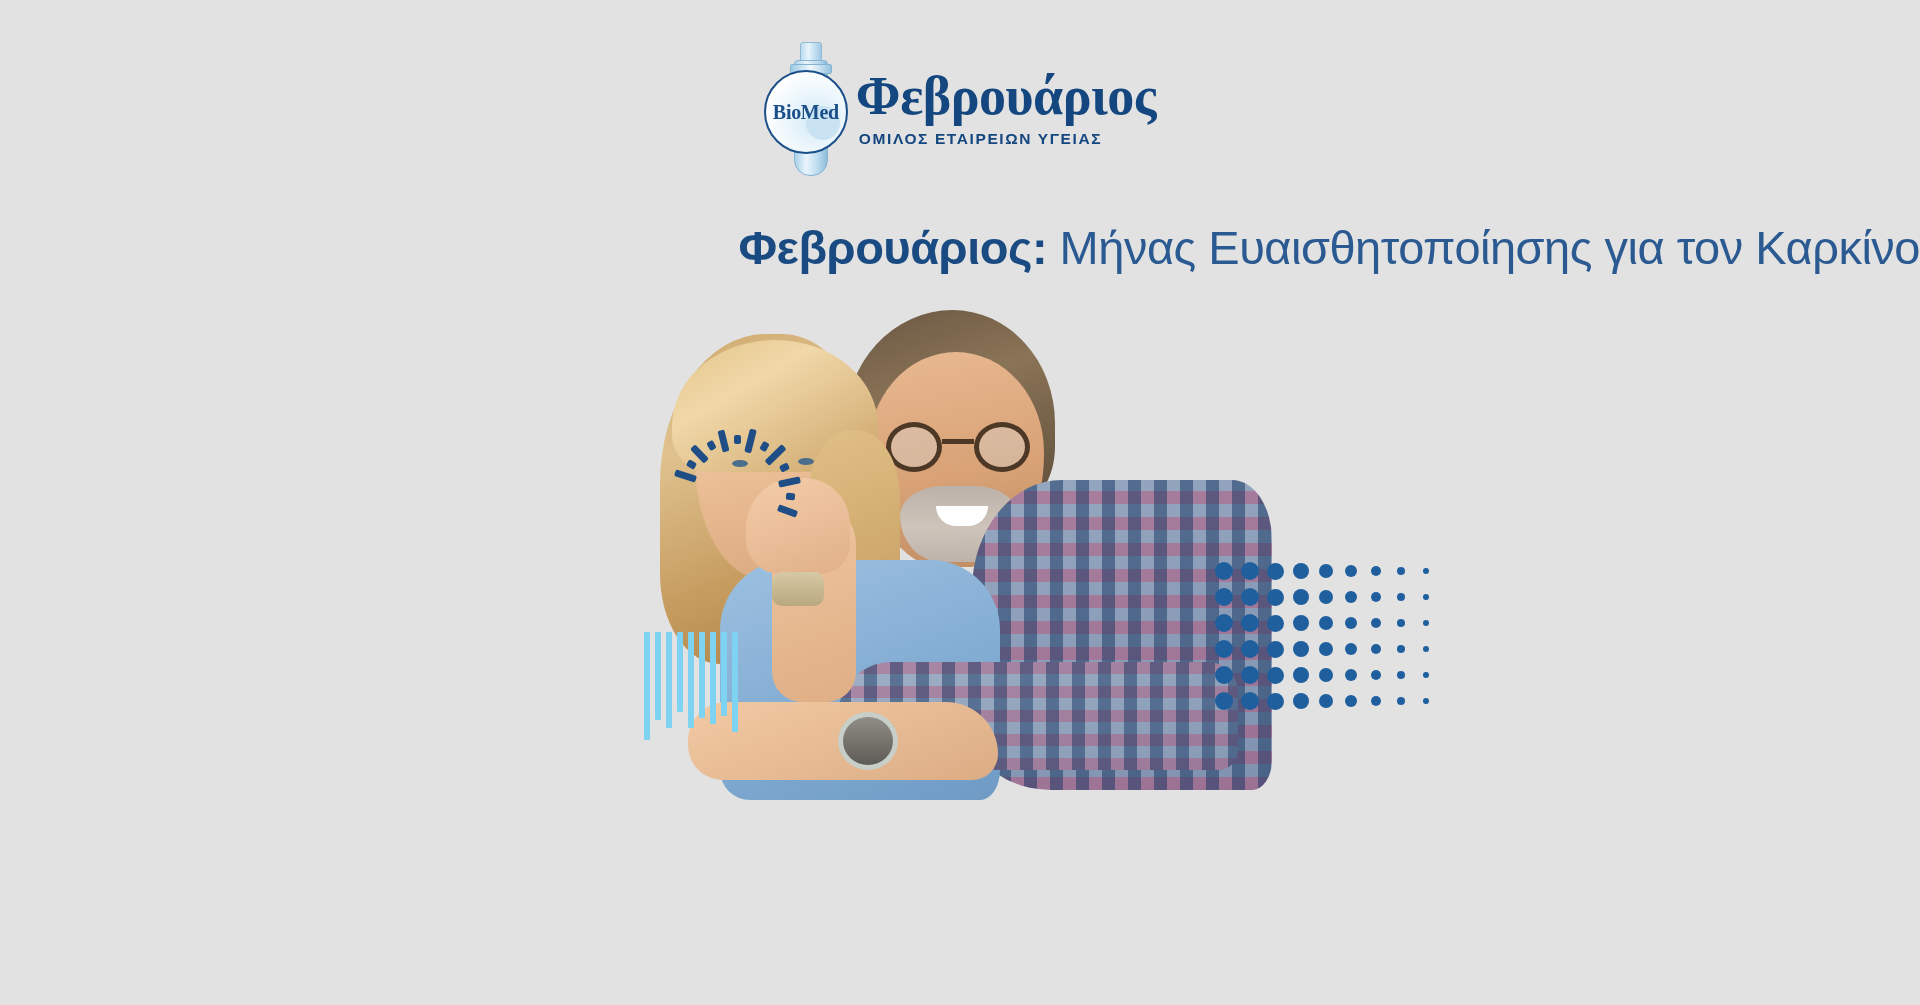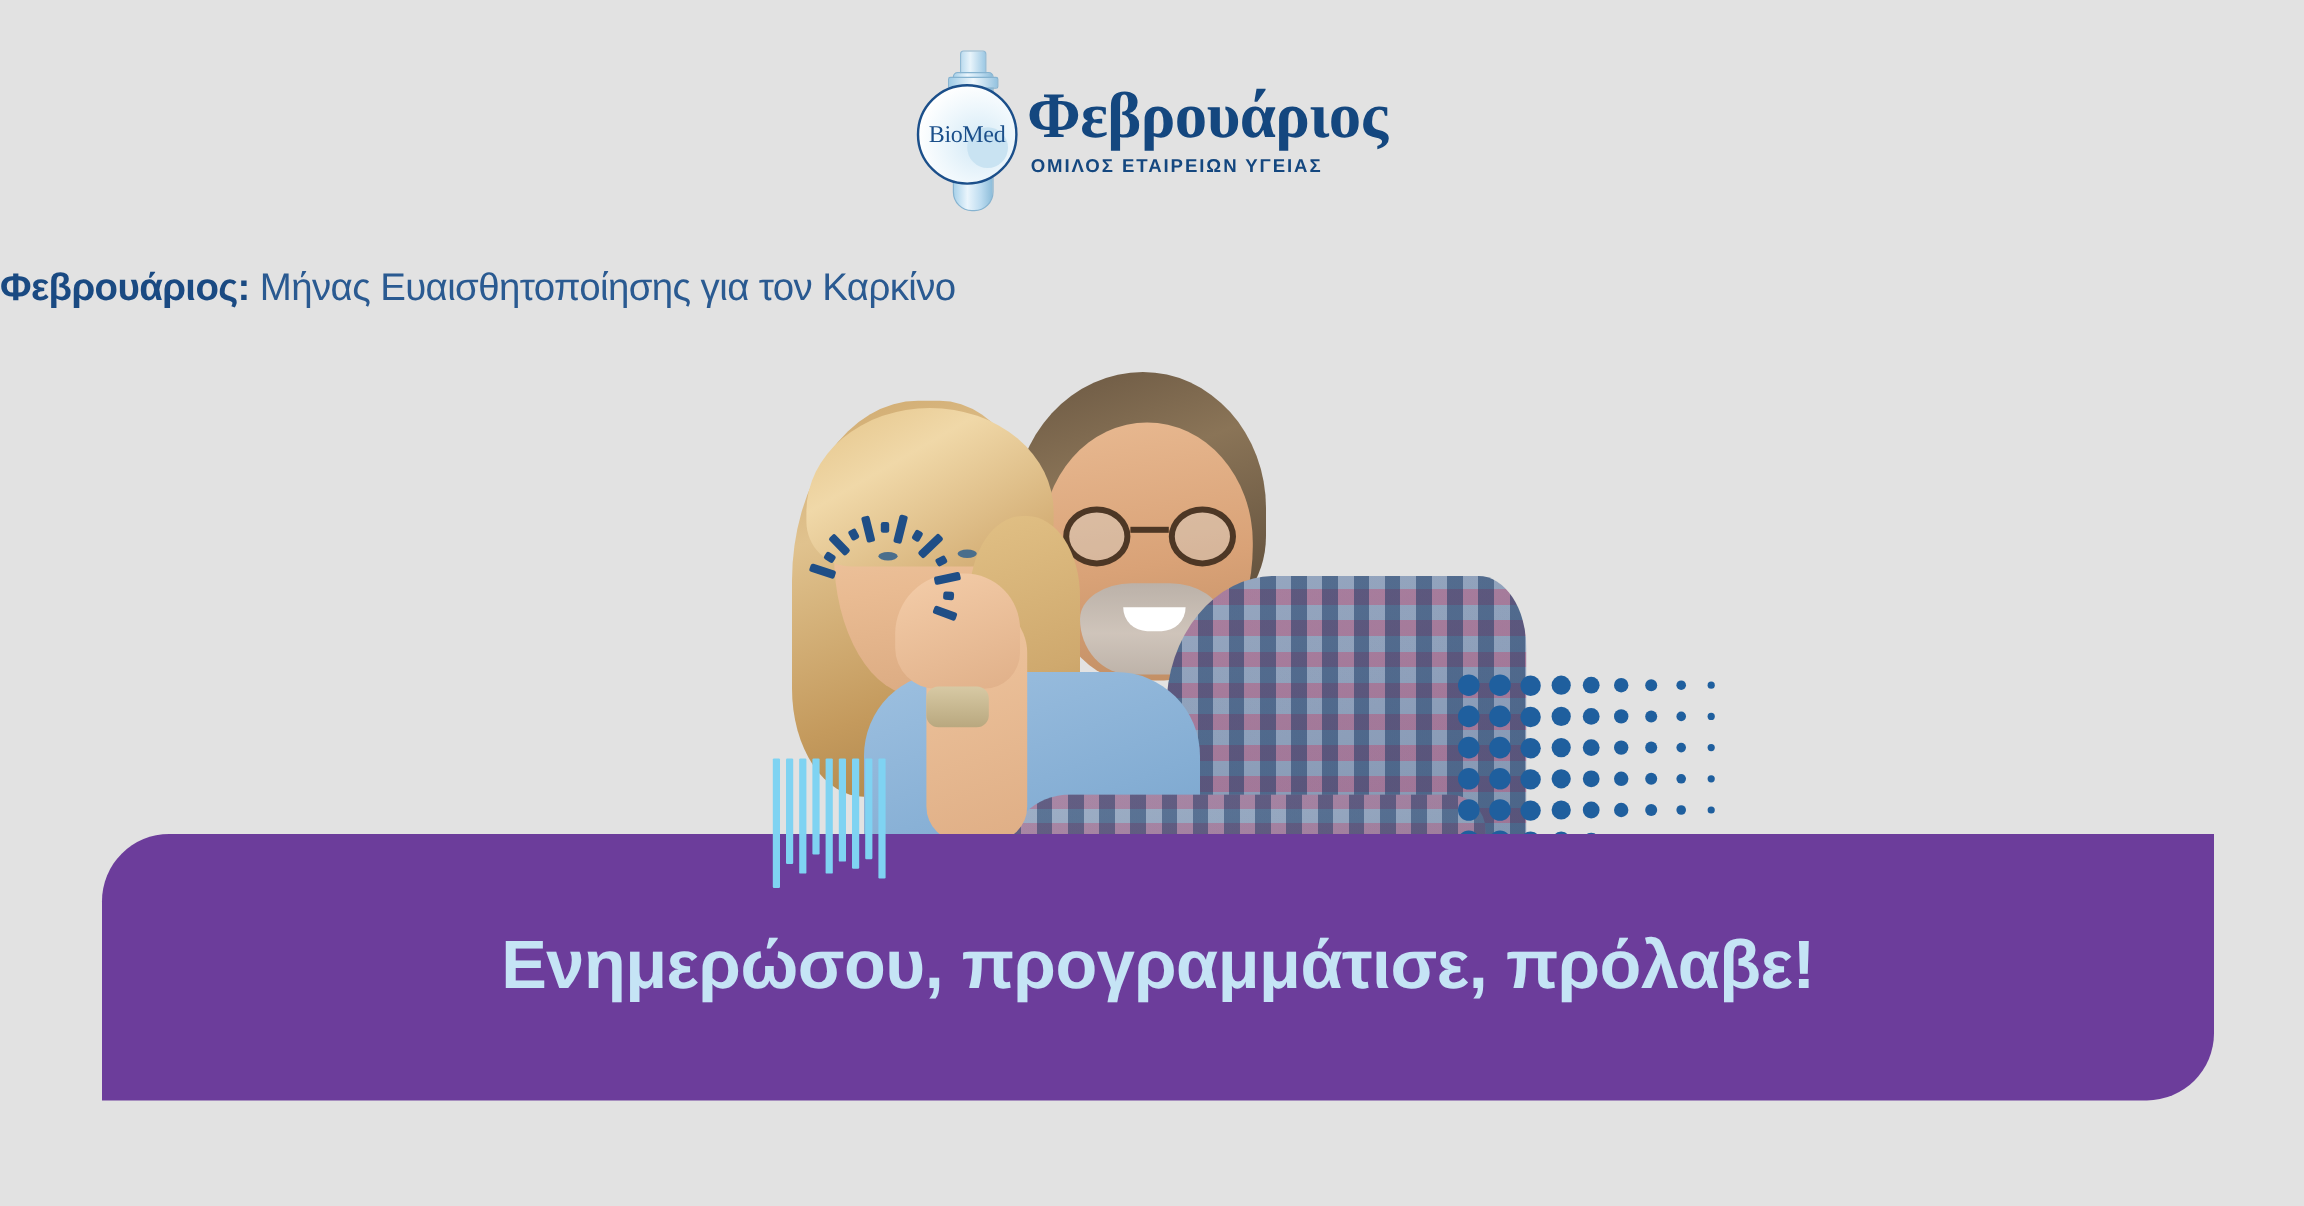--- a/index.html
+++ b/index.html
@@ -93,21 +93,21 @@
     left: 40px;
     top: 34px;
     width: 34px;
     height: 34px;
     border-radius: 50%;
     background: #c9e3f2;
   }
   .logo-circle-text {
     position: relative;
     font-family: "Liberation Serif", serif;
-    font-weight: 400;
+    font-weight: 700;
     font-size: 20px;
     color: #1b4f8a;
     letter-spacing: -0.3px;
     white-space: nowrap;
     z-index: 2;
   }
   .logo-words { display: flex; flex-direction: column; }
   .logo-title {
     font-family: "Liberation Serif", serif;
     font-weight: 700;
@@ -124,23 +124,23 @@
     color: #14477f;
     margin-top: 7px;
     padding-left: 3px;
   }
 
   
   .headline {
     position: absolute;
     left: 0; right: 0;
     top: 222px;
-    text-align: left;
+    text-align: right;
     white-space: nowrap;
-    font-size: 32px;
+    font-size: 47px;
     line-height: 1.1;
     color: #1d4e85;
     letter-spacing: -0.5px;
   }
   .headline .hl-strong { font-weight: 700; color: #1a4a82; }
   .headline .hl-rest   { font-weight: 400; color: #2a5a91; }
 
   
   .burst {
     position: absolute;
@@ -485,17 +485,14 @@
         <s style="width: 17px; height: 17px; background: rgb(31, 95, 158); margin-right: 9px;"></s>
         <s style="width: 16px; height: 16px; background: rgb(31, 95, 158); margin-right: 10px;"></s>
         <s style="width: 14px; height: 14px; background: rgb(31, 95, 158); margin-right: 12px;"></s>
         <s style="width: 12px; height: 12px; background: rgb(31, 95, 158); margin-right: 14px;"></s>
         <s style="width: 10px; height: 10px; background: rgb(31, 95, 158); margin-right: 16px;"></s>
         <s style="width: 8px; height: 8px; background: rgb(31, 95, 158); margin-right: 18px;"></s>
         <s style="width: 6px; height: 6px; background: rgb(31, 95, 158); margin-right: 20px;"></s>
       </div>
     </div>
 
-  <div class="purple-banner">
-    <div class="purple-text">Ενημερώσου, προγραμμάτισε, πρόλαβε!</div>
-  </div>
 
 </div>
 
 </body></html>

